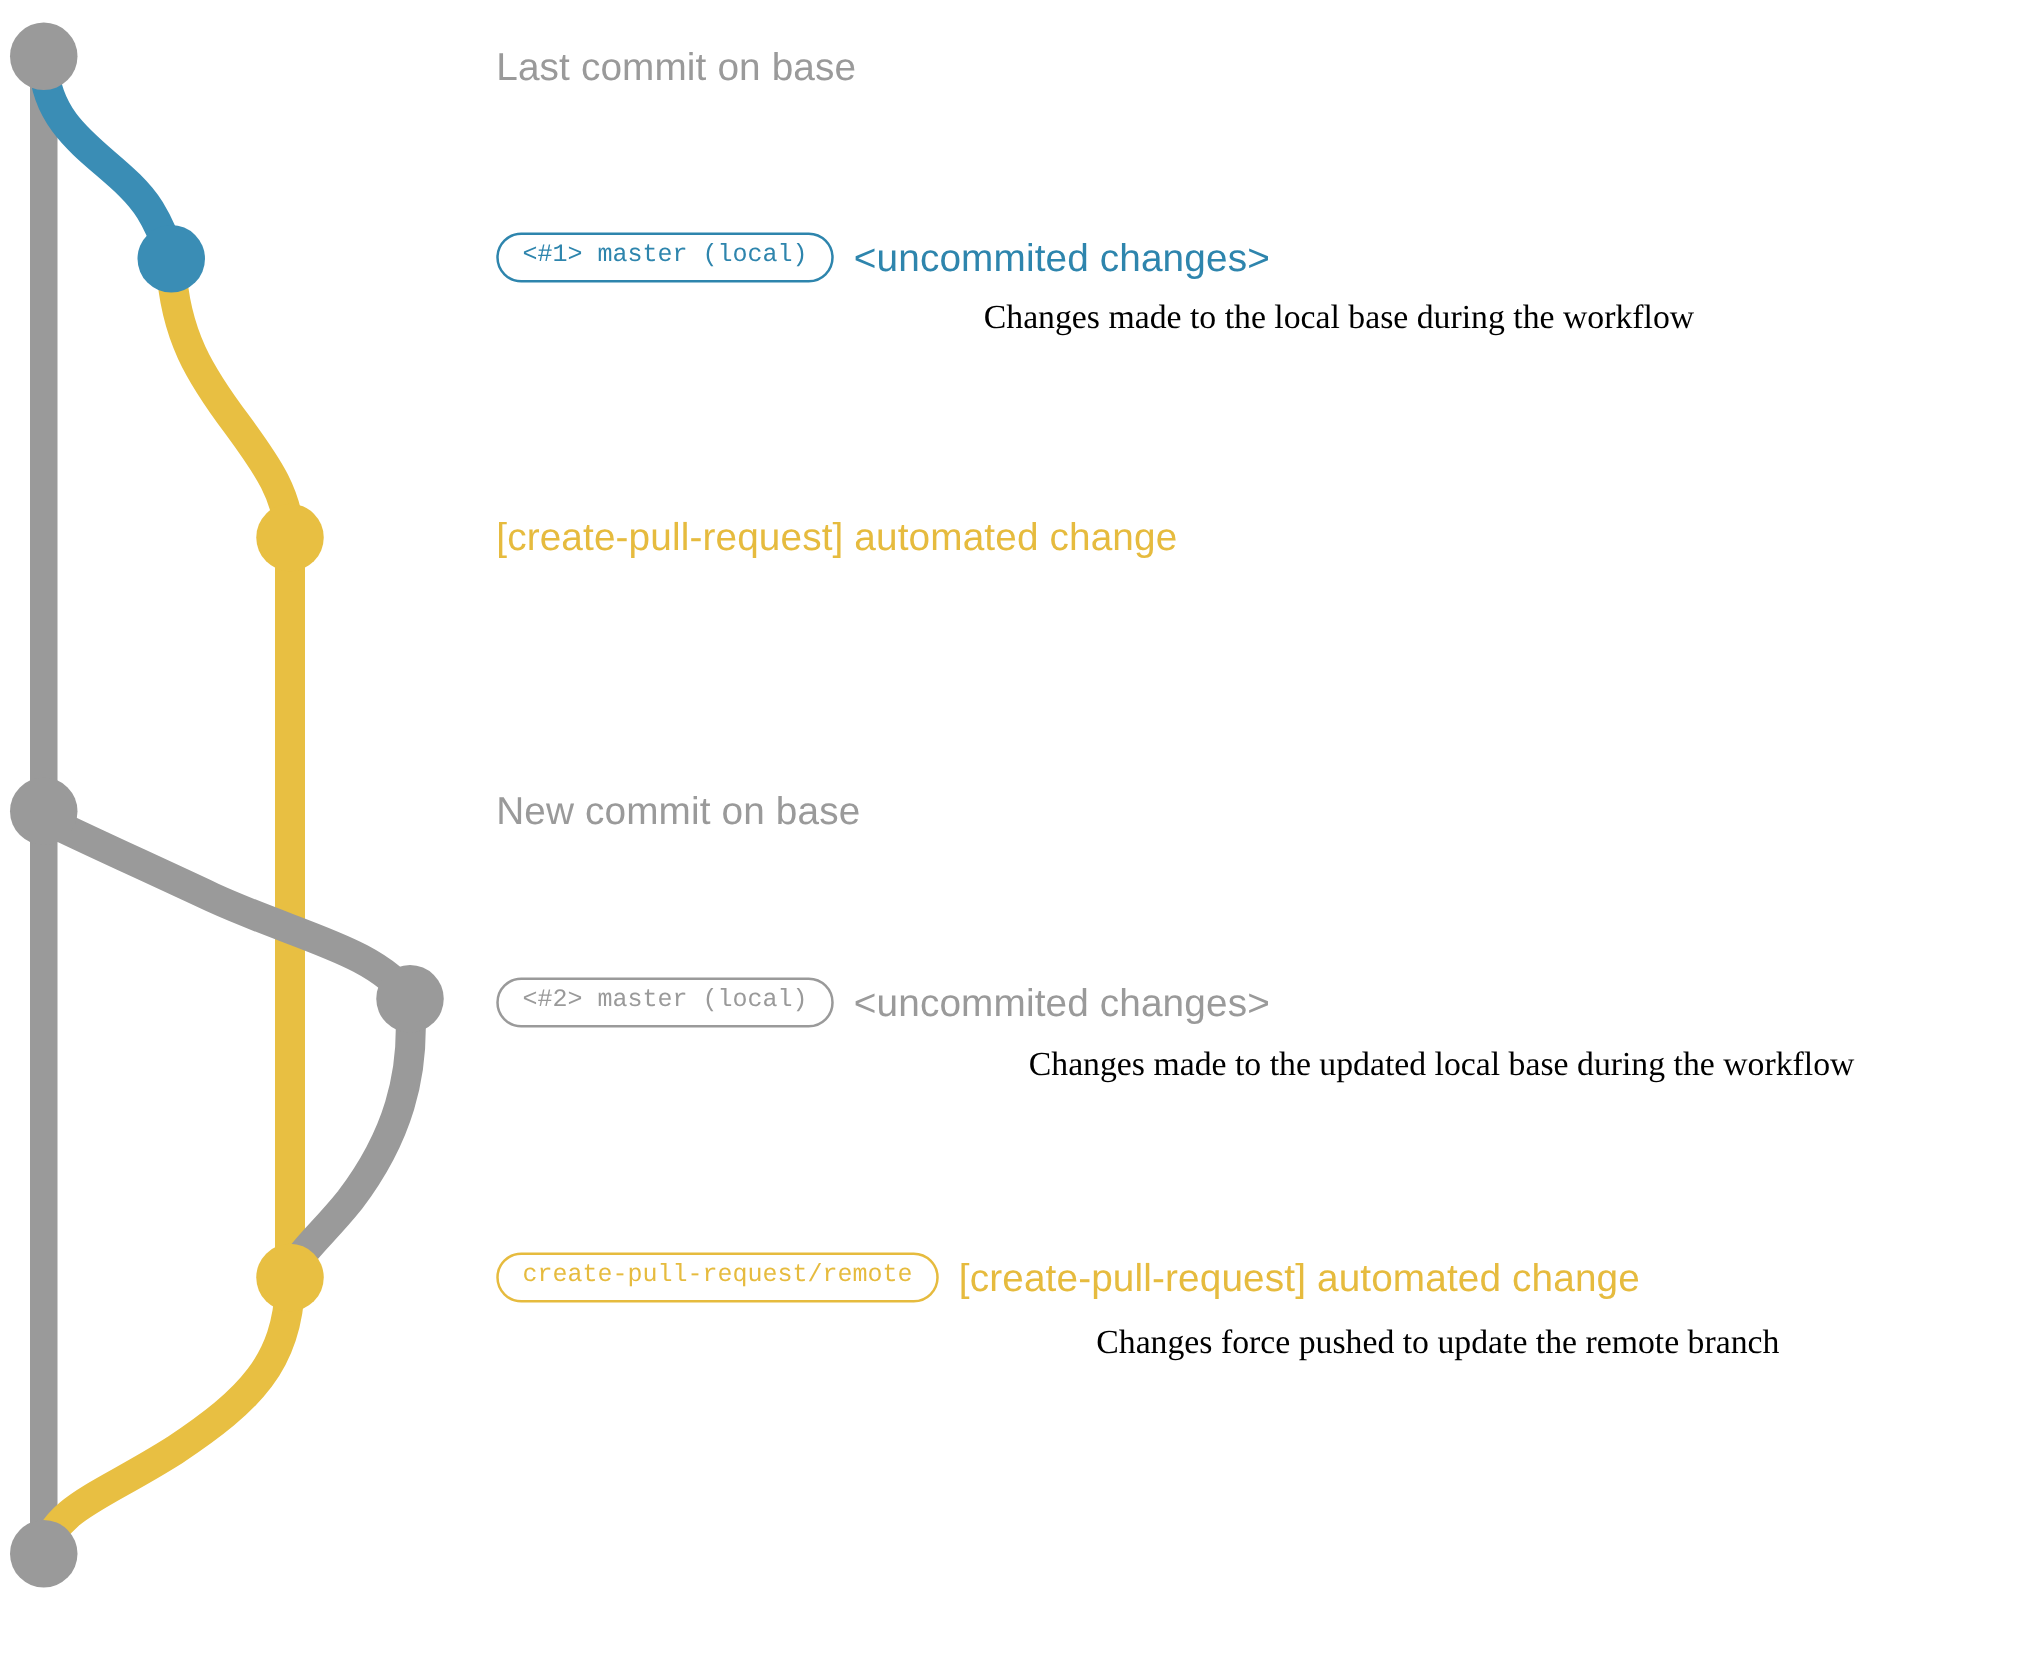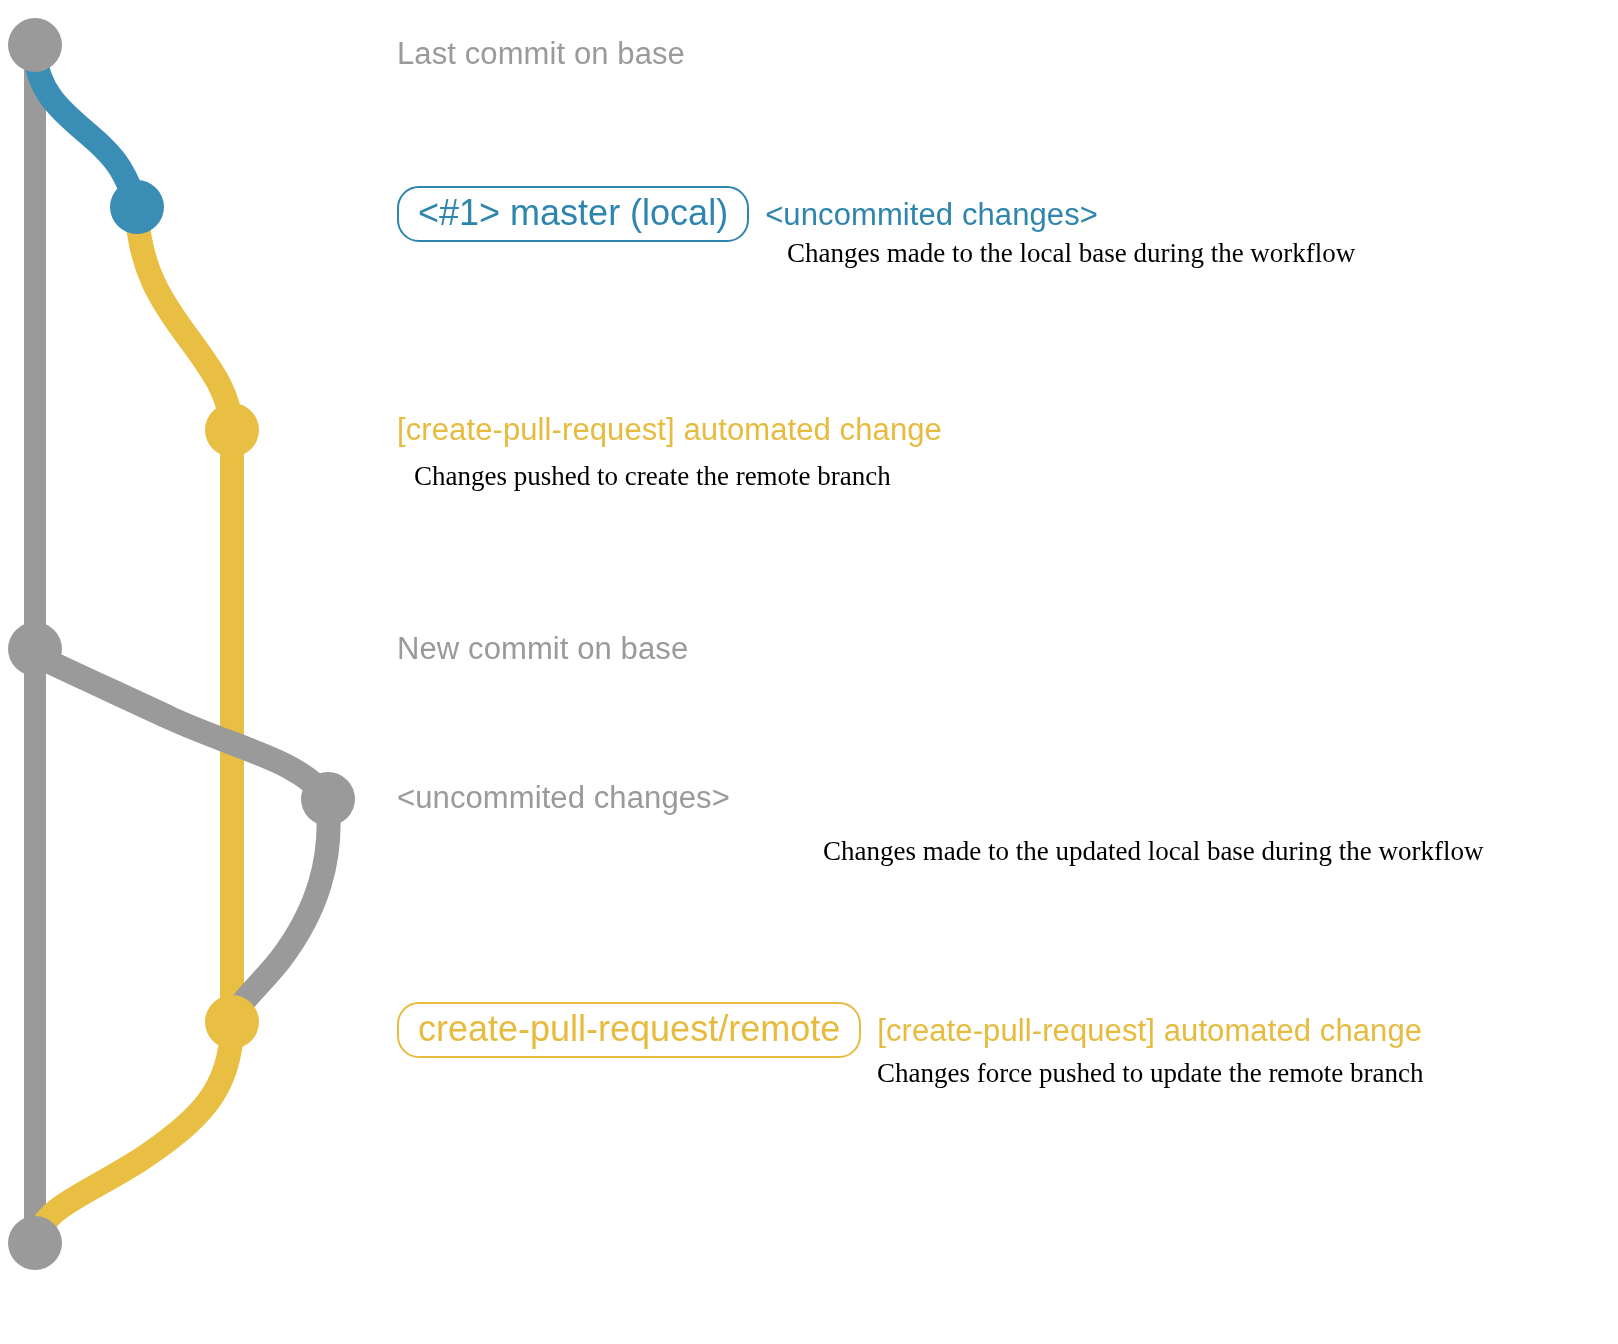--- a/index.html
+++ b/index.html
@@ -46,22 +46,22 @@
   }
   .headline.gray   { color: #9a9a9a; }
   .headline.blue   { color: #2e85ad; }
   .headline.yellow { color: #e6bb3e; text-align: center; }
 
   .badge {
     display: inline-block;
     border: 2px solid #9a9a9a;
     border-radius: 22px;
     padding: 7px 19px 9px 19px;
-    font-family: Liberation Sans, sans-serif;
-    font-size: 36px;
+    font-family: Liberation Mono, monospace;
+    font-size: 20px;
     line-height: 1;
     color: #9a9a9a;
     background: transparent;
     margin-right: 16px;
   }
   .badge.blue   { border-color: #2e85ad; color: #2e85ad; }
   .badge.yellow { border-color: #e6bb3e; color: #e6bb3e; }
   .badge.gray   { border-color: #9a9a9a; color: #9a9a9a; }
 
   .subtext {
@@ -122,27 +122,27 @@
 
   <div class="row" id="row-local-1">
     <span class="badge blue">&lt;#1&gt; master (local)</span>
     <span class="headline blue">&lt;uncommited changes&gt;</span>
   </div>
   <div class="subtext" id="sub-local-1">Changes made to the local base during the workflow</div>
 
   <div class="row" id="row-automated-1">
     <span class="headline yellow">[create-pull-request] automated change</span>
   </div>
-  <div class="subtext" id="sub-automated-1">Changes pushed to create the remote branch</div>
 
   <div class="row" id="row-new-commit">
     <span class="headline gray">New commit on base</span>
   </div>
 
   <div class="row" id="row-local-2">
+    <span class="badge gray">&lt;#2&gt; master (local)</span>
     <span class="headline gray">&lt;uncommited changes&gt;</span>
   </div>
   <div class="subtext" id="sub-local-2">Changes made to the updated local base during the workflow</div>
 
   <div class="row" id="row-patch">
     <span class="badge yellow">create-pull-request/remote</span>
     <span class="headline yellow">[create-pull-request] automated change</span>
   </div>
   <div class="subtext" id="sub-patch">Changes force pushed to update the remote branch</div>
 

